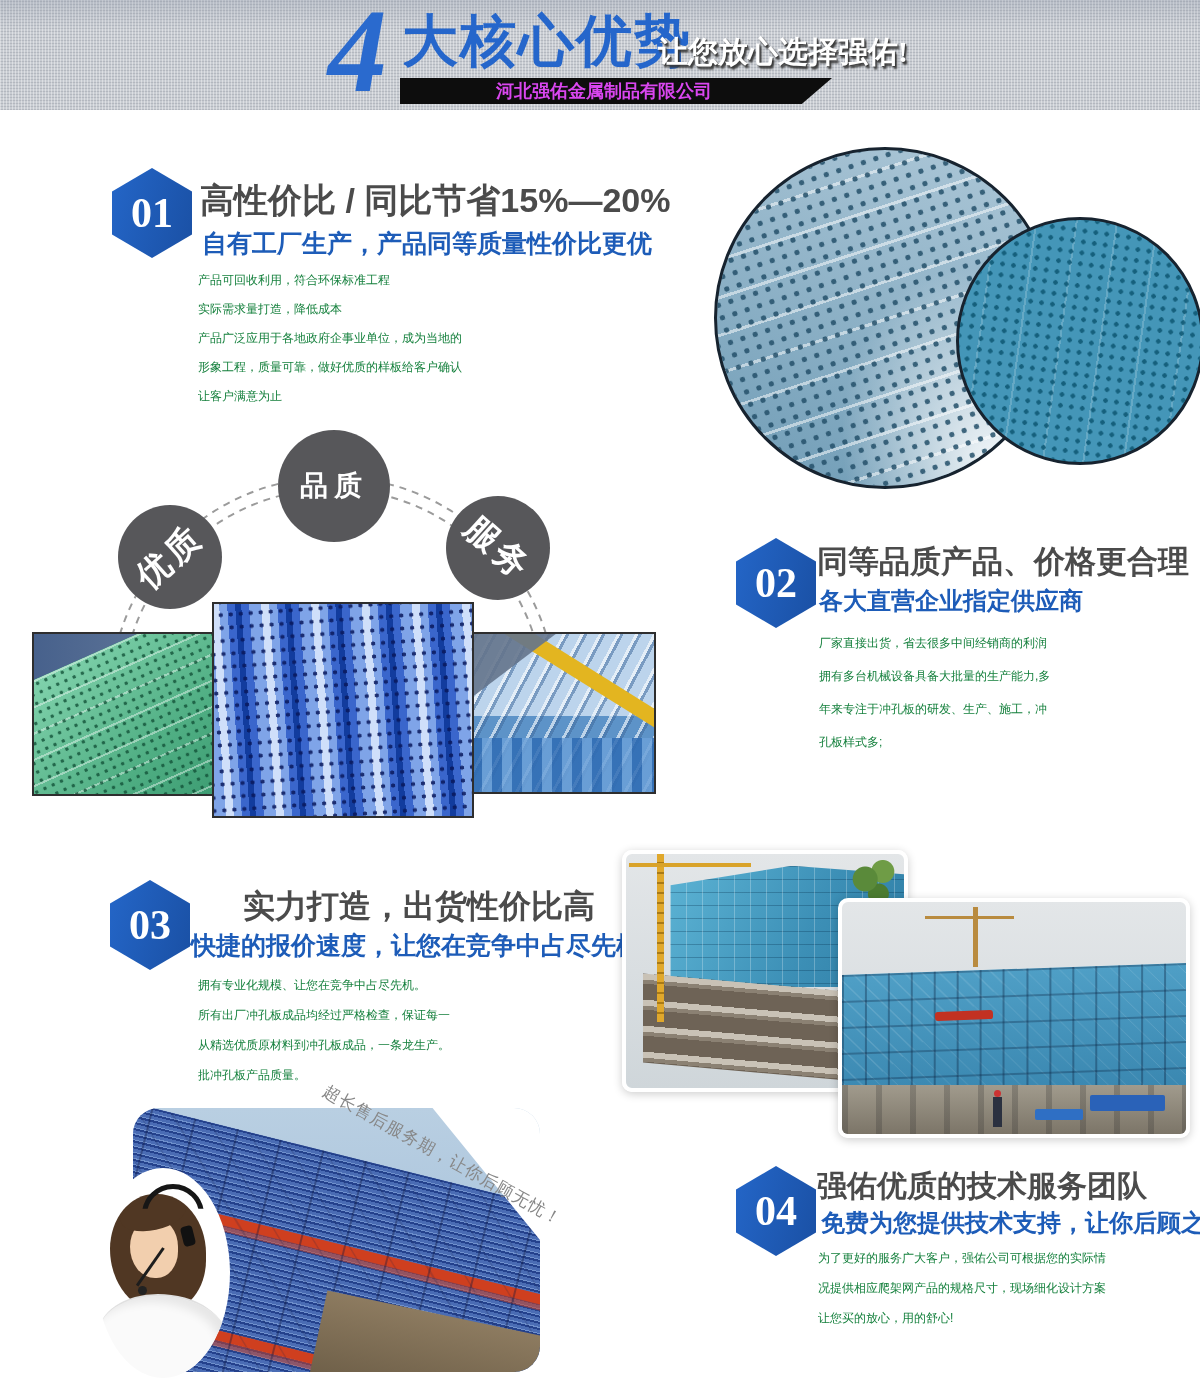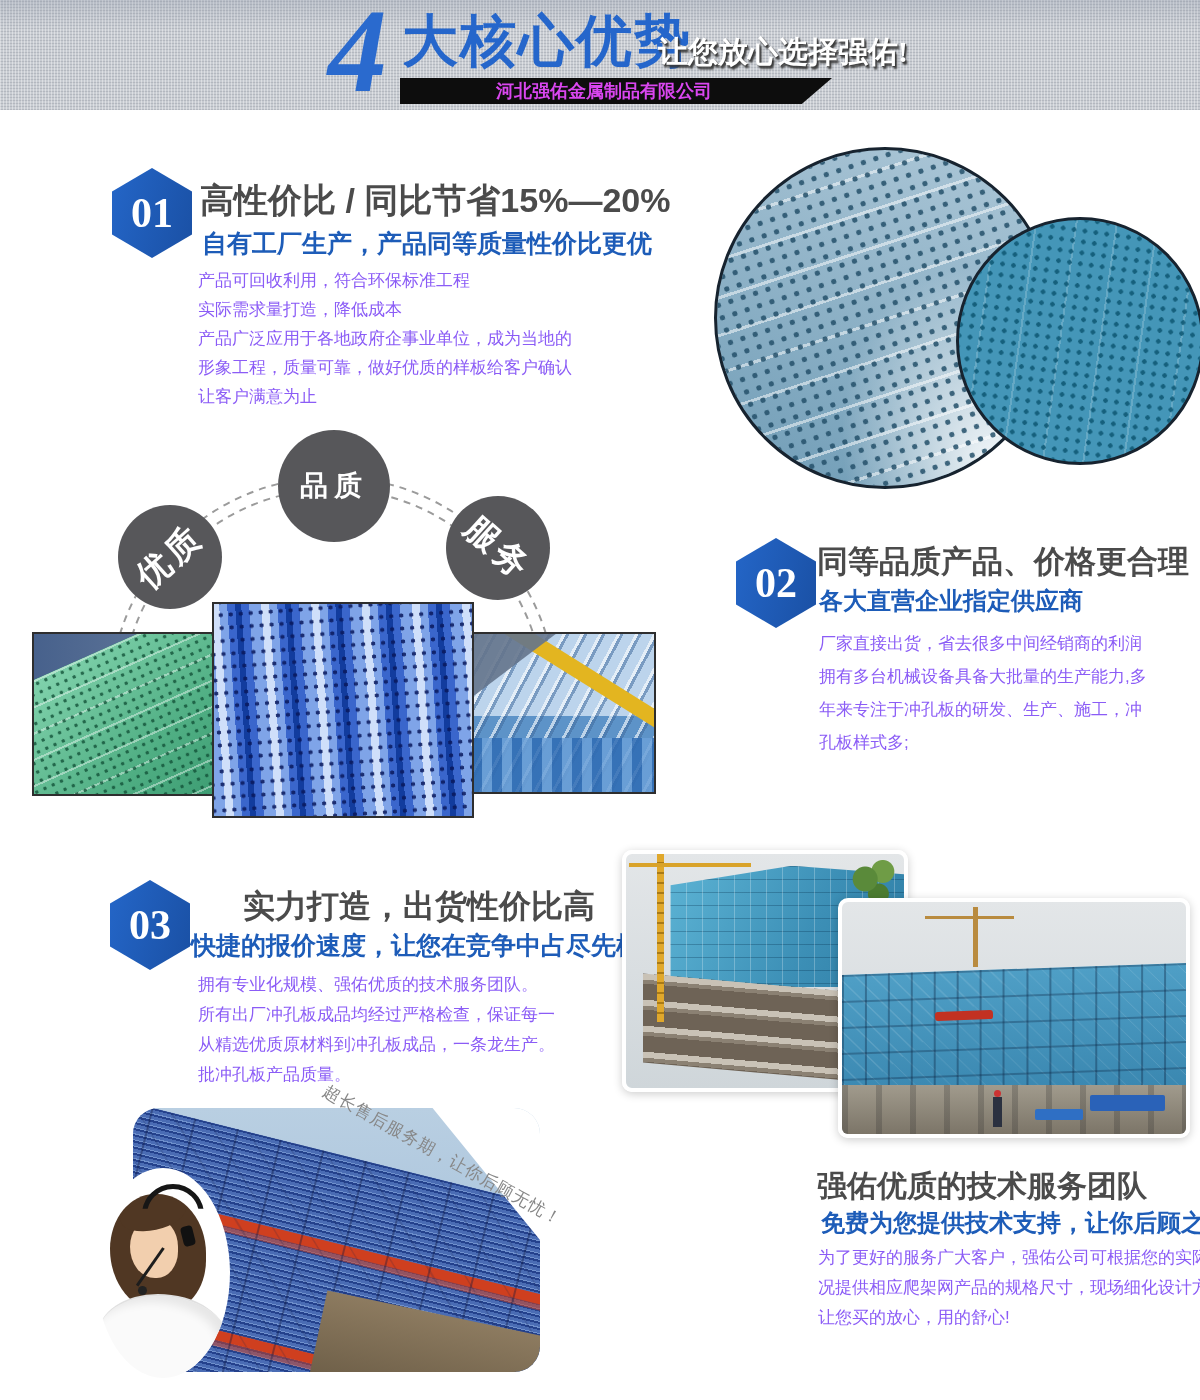--- a/index.html
+++ b/index.html
@@ -23,21 +23,21 @@
   
   .hex{position:absolute;width:80px;height:90px;display:flex;align-items:center;justify-content:center;
        background:linear-gradient(105deg,#2466c8,#1a50a4);color:#fff;
        clip-path:polygon(50% 0,100% 26%,100% 74%,50% 100%,0 74%,0 26%);
        font:700 42px "Liberation Serif",serif;}
   .h1{left:112px;top:168px;} .h2{left:736px;top:538px;} .h3{left:110px;top:880px;} .h4{left:736px;top:1166px;}
 
   
   .title{position:absolute;color:#4b4b4b;white-space:nowrap;}
   .sub{position:absolute;color:#1d5cb8;white-space:nowrap;font-family:"Liberation Serif",serif;font-weight:700;}
-  .body{position:absolute;color:#8b5cf6;font-size:17px;}
+  .body{position:absolute;color:#15803d;font-size:12px;}
   .bline{white-space:nowrap;}
   .s1-title{left:200px;top:178px;font:700 34px "Liberation Sans",sans-serif;}
   .s1-sub{left:202px;top:227px;font-size:25px;}
   .s1-body{left:198px;top:266px;line-height:29px;}
   .s2-title{left:817px;top:541px;font:700 31px "Liberation Serif",serif;}
   .s2-sub{left:819px;top:585px;font-size:24px;}
   .s2-body{left:819px;top:627px;line-height:33px;}
   .s3-title{left:196px;top:885px;font:700 32px "Liberation Serif",serif;margin-left:47px;}
   .s3-sub{left:191px;top:929px;font-size:25px;}
   .s3-body{left:198px;top:970px;line-height:30px;}
@@ -239,21 +239,21 @@
     <div class="bline">年来专注于冲孔板的研发、生产、施工，冲</div>
     <div class="bline">孔板样式多;</div>
   </div>
 
   <div class="hex h3">
     <span>03</span>
   </div>
   <div class="title s3-title">实力打造，出货性价比高</div>
   <div class="sub s3-sub">快捷的报价速度，让您在竞争中占尽先机</div>
   <div class="body s3-body">
-    <div class="bline">拥有专业化规模、强佑优质的技术服务团队。</div>
+    <div class="bline">拥有专业化规模、让您在竞争中占尽先机。</div>
     <div class="bline">所有出厂冲孔板成品均经过严格检查，保证每一</div>
     <div class="bline">从精选优质原材料到冲孔板成品，一条龙生产。</div>
     <div class="bline">批冲孔板产品质量。</div>
   </div>
 
   <div class="build build-a">
     <div class="mesh-box"></div>
     <div class="floors"></div>
     <div class="crane-mast"></div>
     <div class="crane-jib"></div>
@@ -265,20 +265,23 @@
     <div class="mesh-wall"></div>
     <div class="red-banner"></div>
     <div class="ground"></div>
     <div class="blue-stack1"></div>
     <div class="blue-stack2"></div>
     <div class="worker"></div>
   </div>
 
   <div class="watermark">超长售后服务期，让你后顾无忧！</div>
 
+  <div class="hex h4">
+    <span>04</span>
+  </div>
   <div class="title s4-title">强佑优质的技术服务团队</div>
   <div class="sub s4-sub">免费为您提供技术支持，让你后顾之忧</div>
   <div class="body s4-body">
     <div class="bline">为了更好的服务广大客户，强佑公司可根据您的实际情</div>
     <div class="bline">况提供相应爬架网产品的规格尺寸，现场细化设计方案</div>
     <div class="bline">让您买的放心，用的舒心!</div>
   </div>
 
   <div class="fence-photo">
     <div class="fence"></div>

